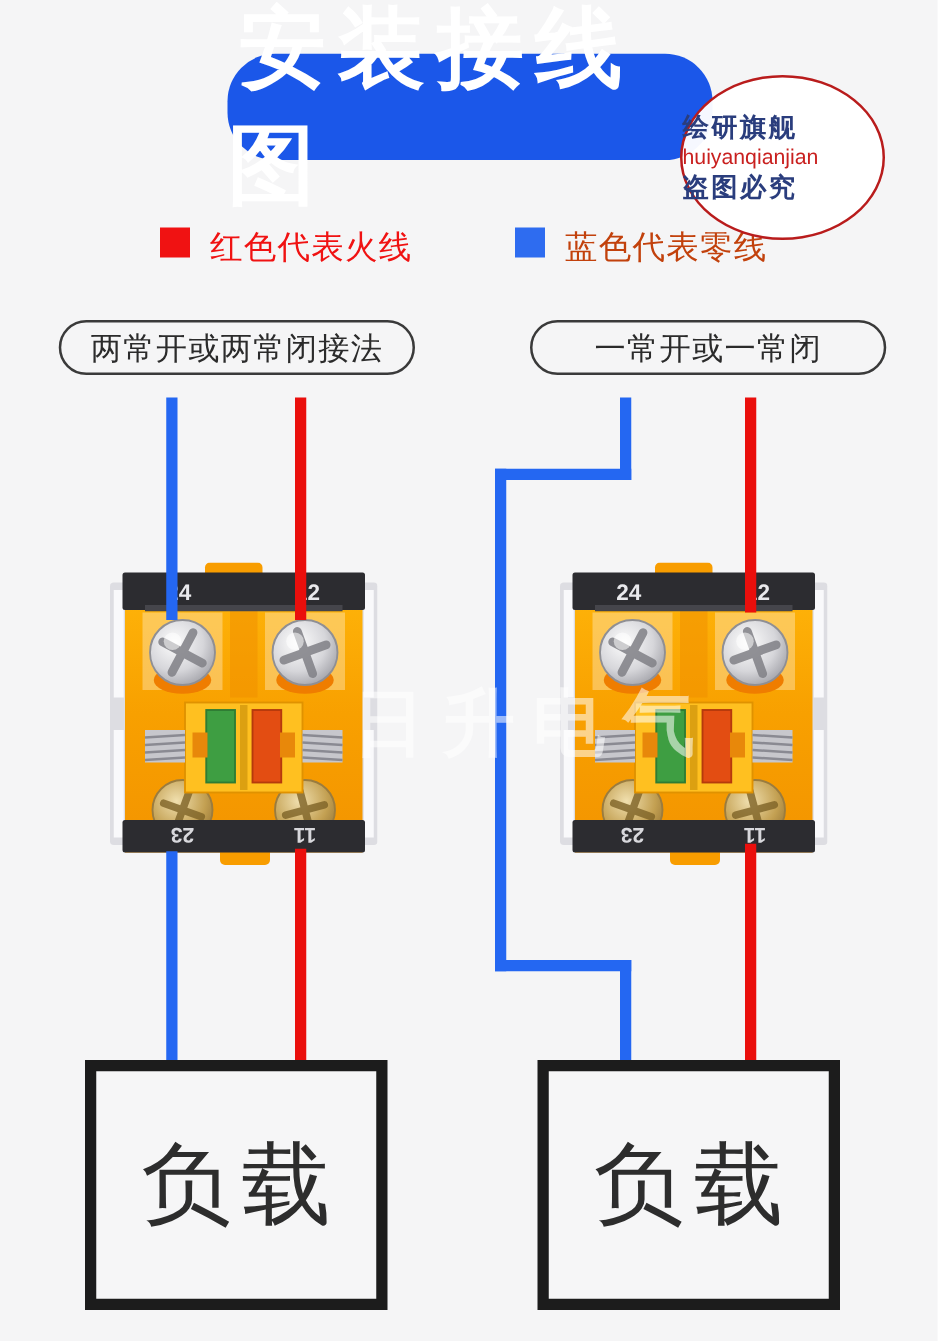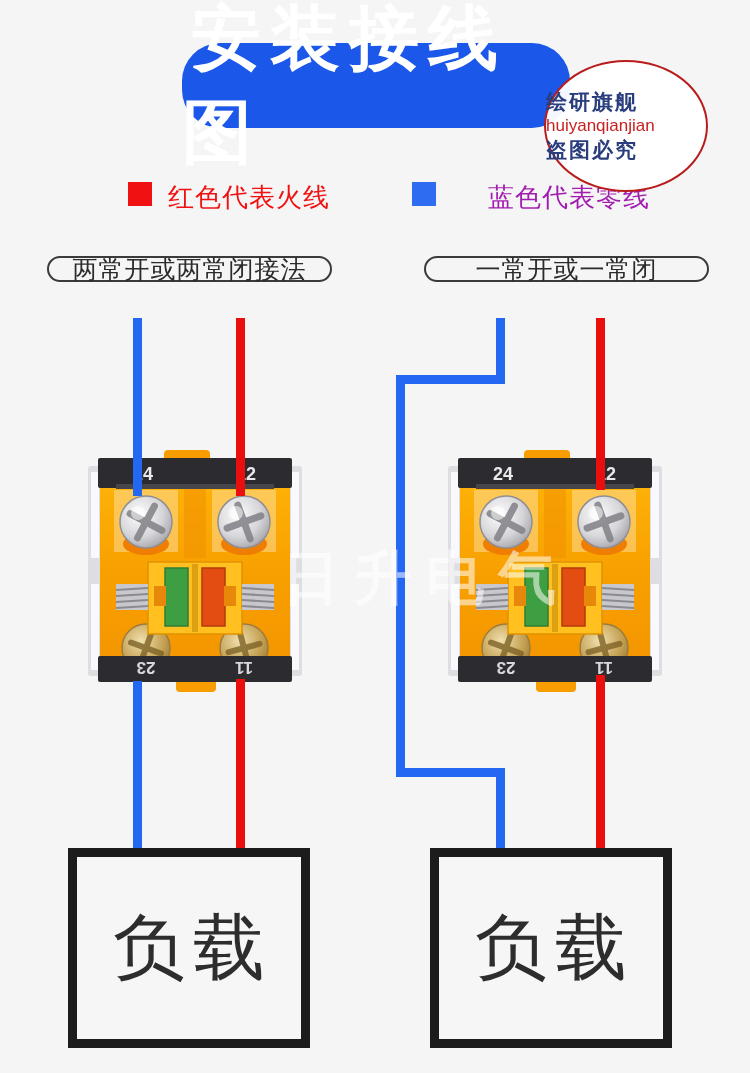--- a/index.html
+++ b/index.html
@@ -17,24 +17,24 @@
     display:flex;flex-direction:column;align-items:flex-start;justify-content:center;gap:0;}
   .stamp .cn{font-size:21px;font-weight:bold;color:#2a3d7d;letter-spacing:2px;}
   .stamp .py{font-size:17px;font-weight:normal;color:#c9201f;}
 
   
   .swatch{position:absolute;width:24px;height:24px;top:182px;z-index:1;}
   .swatch.live{left:128px;background:#f01212;}
   .swatch.neutral{left:412px;background:#2e6cf0;}
   .legend-label{position:absolute;top:180px;font-size:26px;letter-spacing:1px;z-index:1;}
   .legend-label.live{left:168px;color:#f01212;}
-  .legend-label.neutral{left:452px;color:#a21caf;margin-left:36px;}
-
-  
-  .pill{position:absolute;top:256px;width:285px;height:26px;border:2px solid #3a3a3a;border-radius:22px;
+  .legend-label.neutral{left:452px;color:#c2410c;}
+
+  
+  .pill{position:absolute;top:256px;width:285px;height:44px;border:2px solid #3a3a3a;border-radius:22px;
     box-sizing:border-box;display:flex;align-items:center;justify-content:center;z-index:1;}
   .pill span{font-size:25px;color:#2b2b2b;letter-spacing:1px;}
   .pill.left{left:47px;}
   .pill.right{left:424px;}
 
   
   .wire{position:absolute;z-index:3;}
   .wire.blue{background:#2467f2;}
   .wire.red{background:#ea0f0c;}
 

